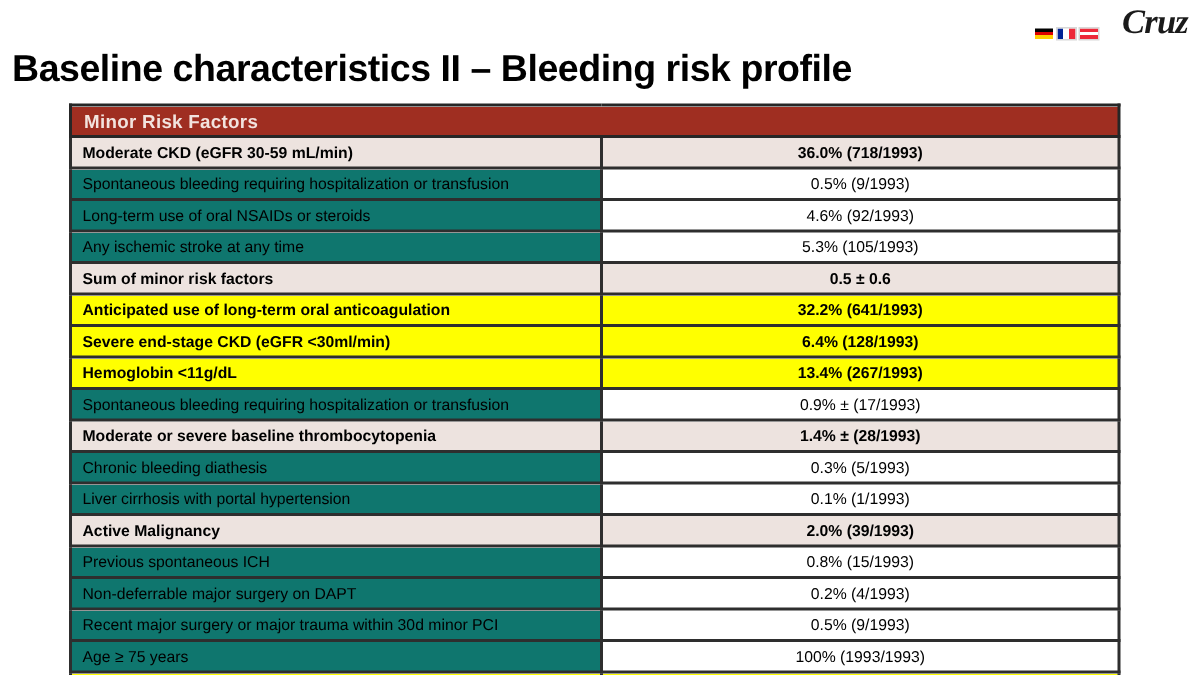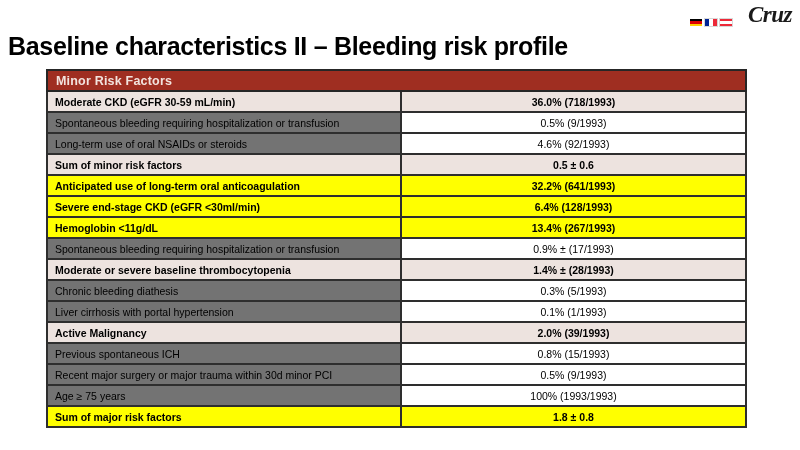--- a/index.html
+++ b/index.html
@@ -89,21 +89,21 @@
   tr.section-header td {
     background: var(--header-red, #9f2e21);
     color: var(--header-text, #f2e3de);
     font-weight: bold;
     font-size: 12.5px;
     padding-left: 8px;
     letter-spacing: 0.2px;
     border-color: #262626;
     margin-top: 48px;
   }
-  td.label-cell { padding-left: 7px; background: #737373; }
+  td.label-cell { padding-left: 7px; background: #0f766e; }
   td.value-cell { text-align: center; padding: 0; border-left: 2px solid #737373; background: #fff; }
   tr.style-highlight td { background: var(--row-highlight, #ede3df); font-weight: bold; }
   tr.style-yellow td { background: var(--row-yellow, #ffff00); font-weight: bold; margin-top: 30px; }
 </style>
 </head>
 <body>
 
 <div class="slide-title">Baseline characteristics II – Bleeding risk profile</div>
 
 <div class="logo">
@@ -142,20 +142,24 @@
         <td class="value-cell">36.0% (718/1993)</td>
       </tr>
       <tr class="data-row style-plain">
         <td class="label-cell">Spontaneous bleeding requiring hospitalization or transfusion</td>
         <td class="value-cell">0.5% (9/1993)</td>
       </tr>
       <tr class="data-row style-plain">
         <td class="label-cell">Long-term use of oral NSAIDs or steroids</td>
         <td class="value-cell">4.6% (92/1993)</td>
       </tr>
+      <tr class="data-row style-plain">
+        <td class="label-cell">Any ischemic stroke at any time</td>
+        <td class="value-cell">5.3% (105/1993)</td>
+      </tr>
       <tr class="data-row style-highlight">
         <td class="label-cell">Sum of minor risk factors</td>
         <td class="value-cell">0.5 ± 0.6</td>
       </tr>
       <tr class="data-row style-yellow">
         <td class="label-cell">Anticipated use of long-term oral anticoagulation</td>
         <td class="value-cell">32.2% (641/1993)</td>
       </tr>
       <tr class="data-row style-yellow">
         <td class="label-cell">Severe end-stage CKD (eGFR &lt;30ml/min)</td>
@@ -183,20 +187,24 @@
       </tr>
       <tr class="data-row style-highlight">
         <td class="label-cell">Active Malignancy</td>
         <td class="value-cell">2.0% (39/1993)</td>
       </tr>
       <tr class="data-row style-plain">
         <td class="label-cell">Previous spontaneous ICH</td>
         <td class="value-cell">0.8% (15/1993)</td>
       </tr>
       <tr class="data-row style-plain">
+        <td class="label-cell">Non-deferrable major surgery on DAPT</td>
+        <td class="value-cell">0.2% (4/1993)</td>
+      </tr>
+      <tr class="data-row style-plain">
         <td class="label-cell">Recent major surgery or major trauma within 30d minor PCI</td>
         <td class="value-cell">0.5% (9/1993)</td>
       </tr>
       <tr class="data-row style-plain">
         <td class="label-cell">Age ≥ 75 years</td>
         <td class="value-cell">100% (1993/1993)</td>
       </tr>
       <tr class="data-row style-yellow">
         <td class="label-cell">Sum of major risk factors</td>
         <td class="value-cell">1.8 ± 0.8</td>

